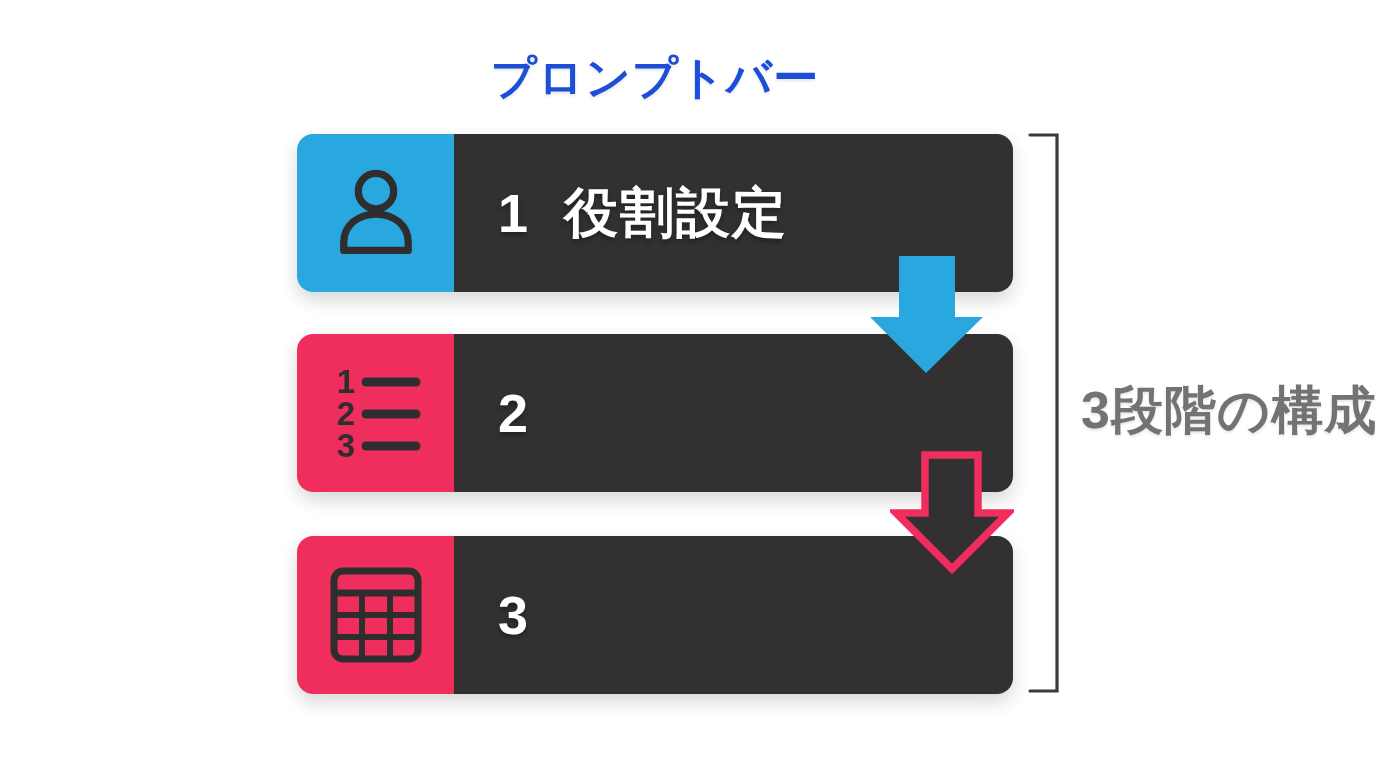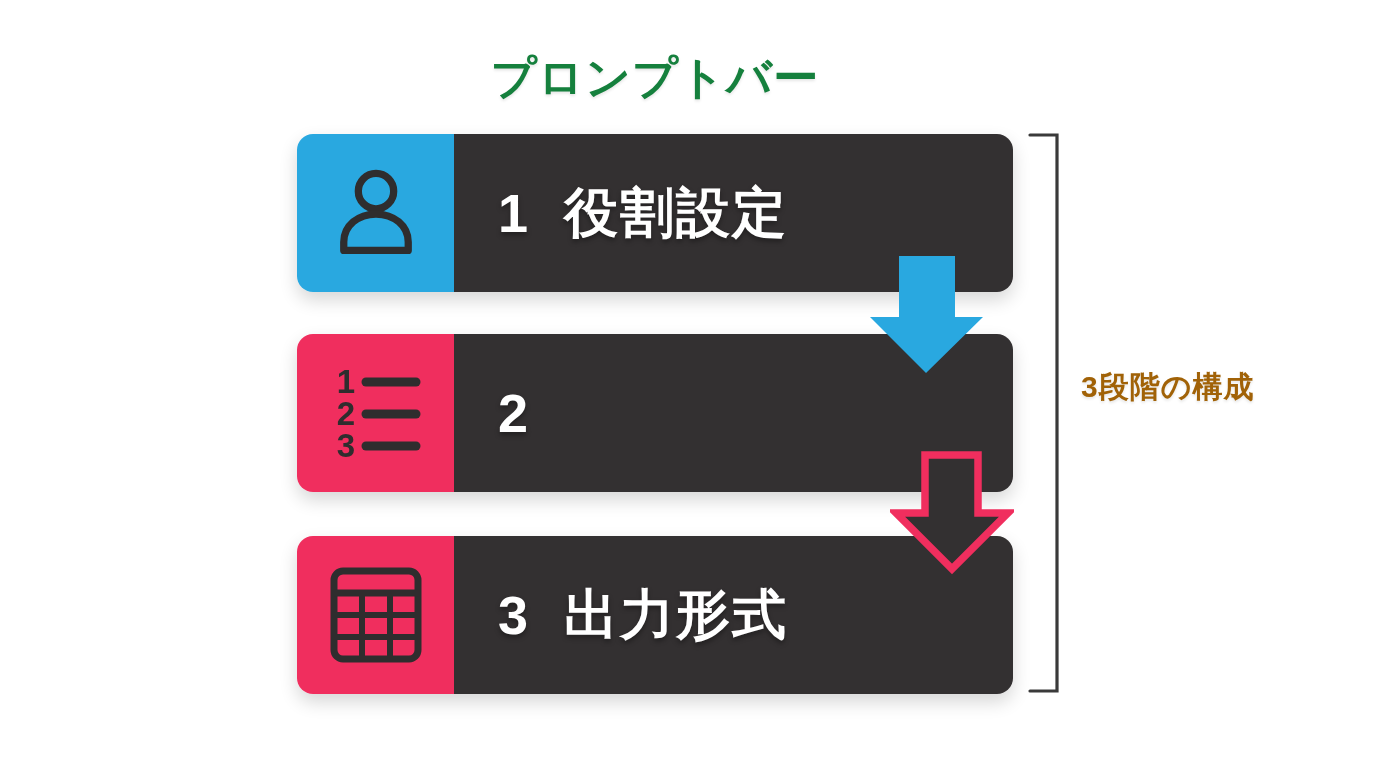--- a/index.html
+++ b/index.html
@@ -5,21 +5,21 @@
   html,body{margin:0;padding:0;}
   body{
     width:1376px;height:768px;
     background:#ffffff;
     font-family:"Liberation Sans","DejaVu Sans",sans-serif;
     position:relative;overflow:hidden;
   }
   .title{
     position:absolute;left:297px;top:48px;width:716px;
     text-align:center;
-    font-size:45px;font-weight:bold;color:#15803d;
+    font-size:45px;font-weight:bold;color:#1d4ed8;
     letter-spacing:1px;
     text-shadow:0 2px 3px rgba(0,0,0,0.10);
   }
   .row{
     position:absolute;left:297px;width:716px;height:158px;
     border-radius:16px;overflow:hidden;
     display:flex;
     box-shadow:0 8px 18px rgba(0,0,0,0.16);
   }
   .row-1{top:134px;}
@@ -36,22 +36,22 @@
     color:#ffffff;font-weight:bold;font-size:54px;
     text-shadow:0 3px 5px rgba(0,0,0,0.35);
     white-space:nowrap;
   }
   .step-label{letter-spacing:2px;}
   .arrow{position:absolute;}
   .arrow-blue{left:865px;top:254px;}
   .arrow-pink{left:890px;top:449px;}
   .bracket{position:absolute;left:1026px;top:130px;}
   .bracket-label{
-    position:absolute;left:1081px;top:367px;
-    font-size:30px;font-weight:bold;color:#a16207;
+    position:absolute;left:1081px;top:376px;
+    font-size:52px;font-weight:bold;color:#737373;
     letter-spacing:1px;white-space:nowrap;
     text-shadow:0 2px 3px rgba(0,0,0,0.10);
   }
   .icon-svg{display:block;}
   .icon-stroke{stroke:#2f2d2e;fill:none;}
   .list-digit{
     font-family:"Liberation Sans","DejaVu Sans",sans-serif;
     font-weight:bold;font-size:33px;fill:#2f2d2e;
   }
 </style>
@@ -95,21 +95,20 @@
       <rect class="icon-stroke" x="8" y="6" width="84" height="88" rx="9" stroke-width="7"></rect>
       <line class="icon-stroke" x1="8" y1="28" x2="92" y2="28" stroke-width="7"></line>
       <line class="icon-stroke" x1="8" y1="50" x2="92" y2="50" stroke-width="6"></line>
       <line class="icon-stroke" x1="8" y1="72" x2="92" y2="72" stroke-width="6"></line>
       <line class="icon-stroke" x1="36" y1="28" x2="36" y2="94" stroke-width="6"></line>
       <line class="icon-stroke" x1="64" y1="28" x2="64" y2="94" stroke-width="6"></line>
     </svg>
   </div>
   <div class="content-cell">
     <span class="step-number">3</span>
-    <span class="step-label">出力形式</span>
   </div>
 </div>
 
 <svg class="arrow arrow-blue" width="122" height="122" viewBox="0 0 122 122" style="color: rgb(41, 168, 224);">
   <polygon points="34,2 90,2 90,63 118,63 61,119 5,63 34,63" fill="currentColor"></polygon>
 </svg>
 
 <svg class="arrow arrow-pink" width="124" height="126" viewBox="0 0 124 126" style="color: rgb(240, 46, 94);">
   <polygon points="35,6 88,6 88,64 118,64 62,120 6,64 35,64" fill="#333031" stroke="currentColor" stroke-width="7.5" stroke-linejoin="miter"></polygon>
 </svg>

